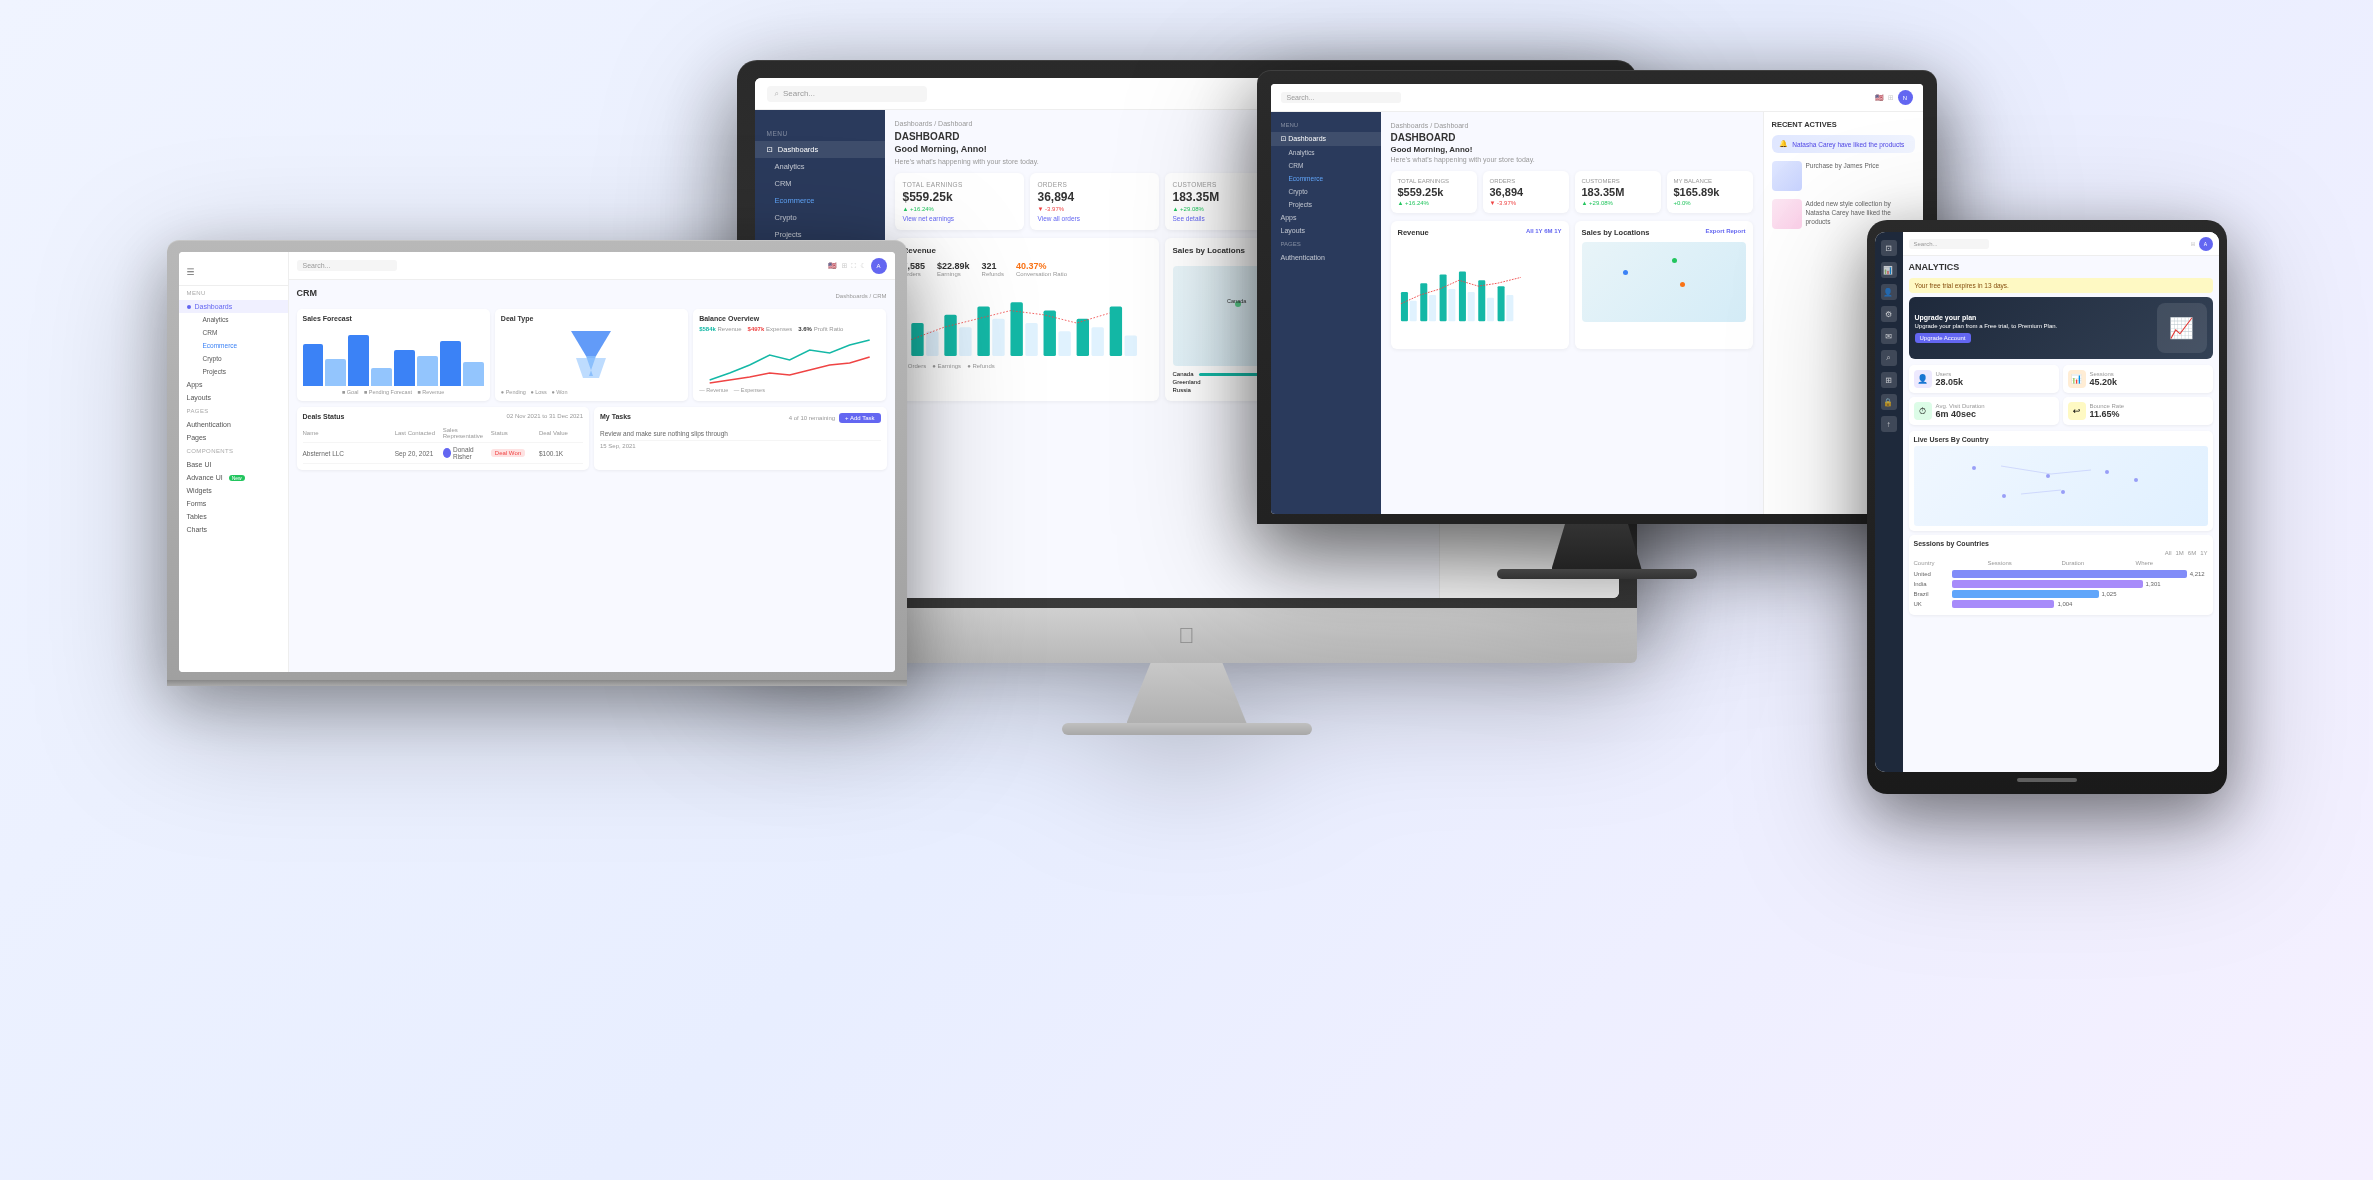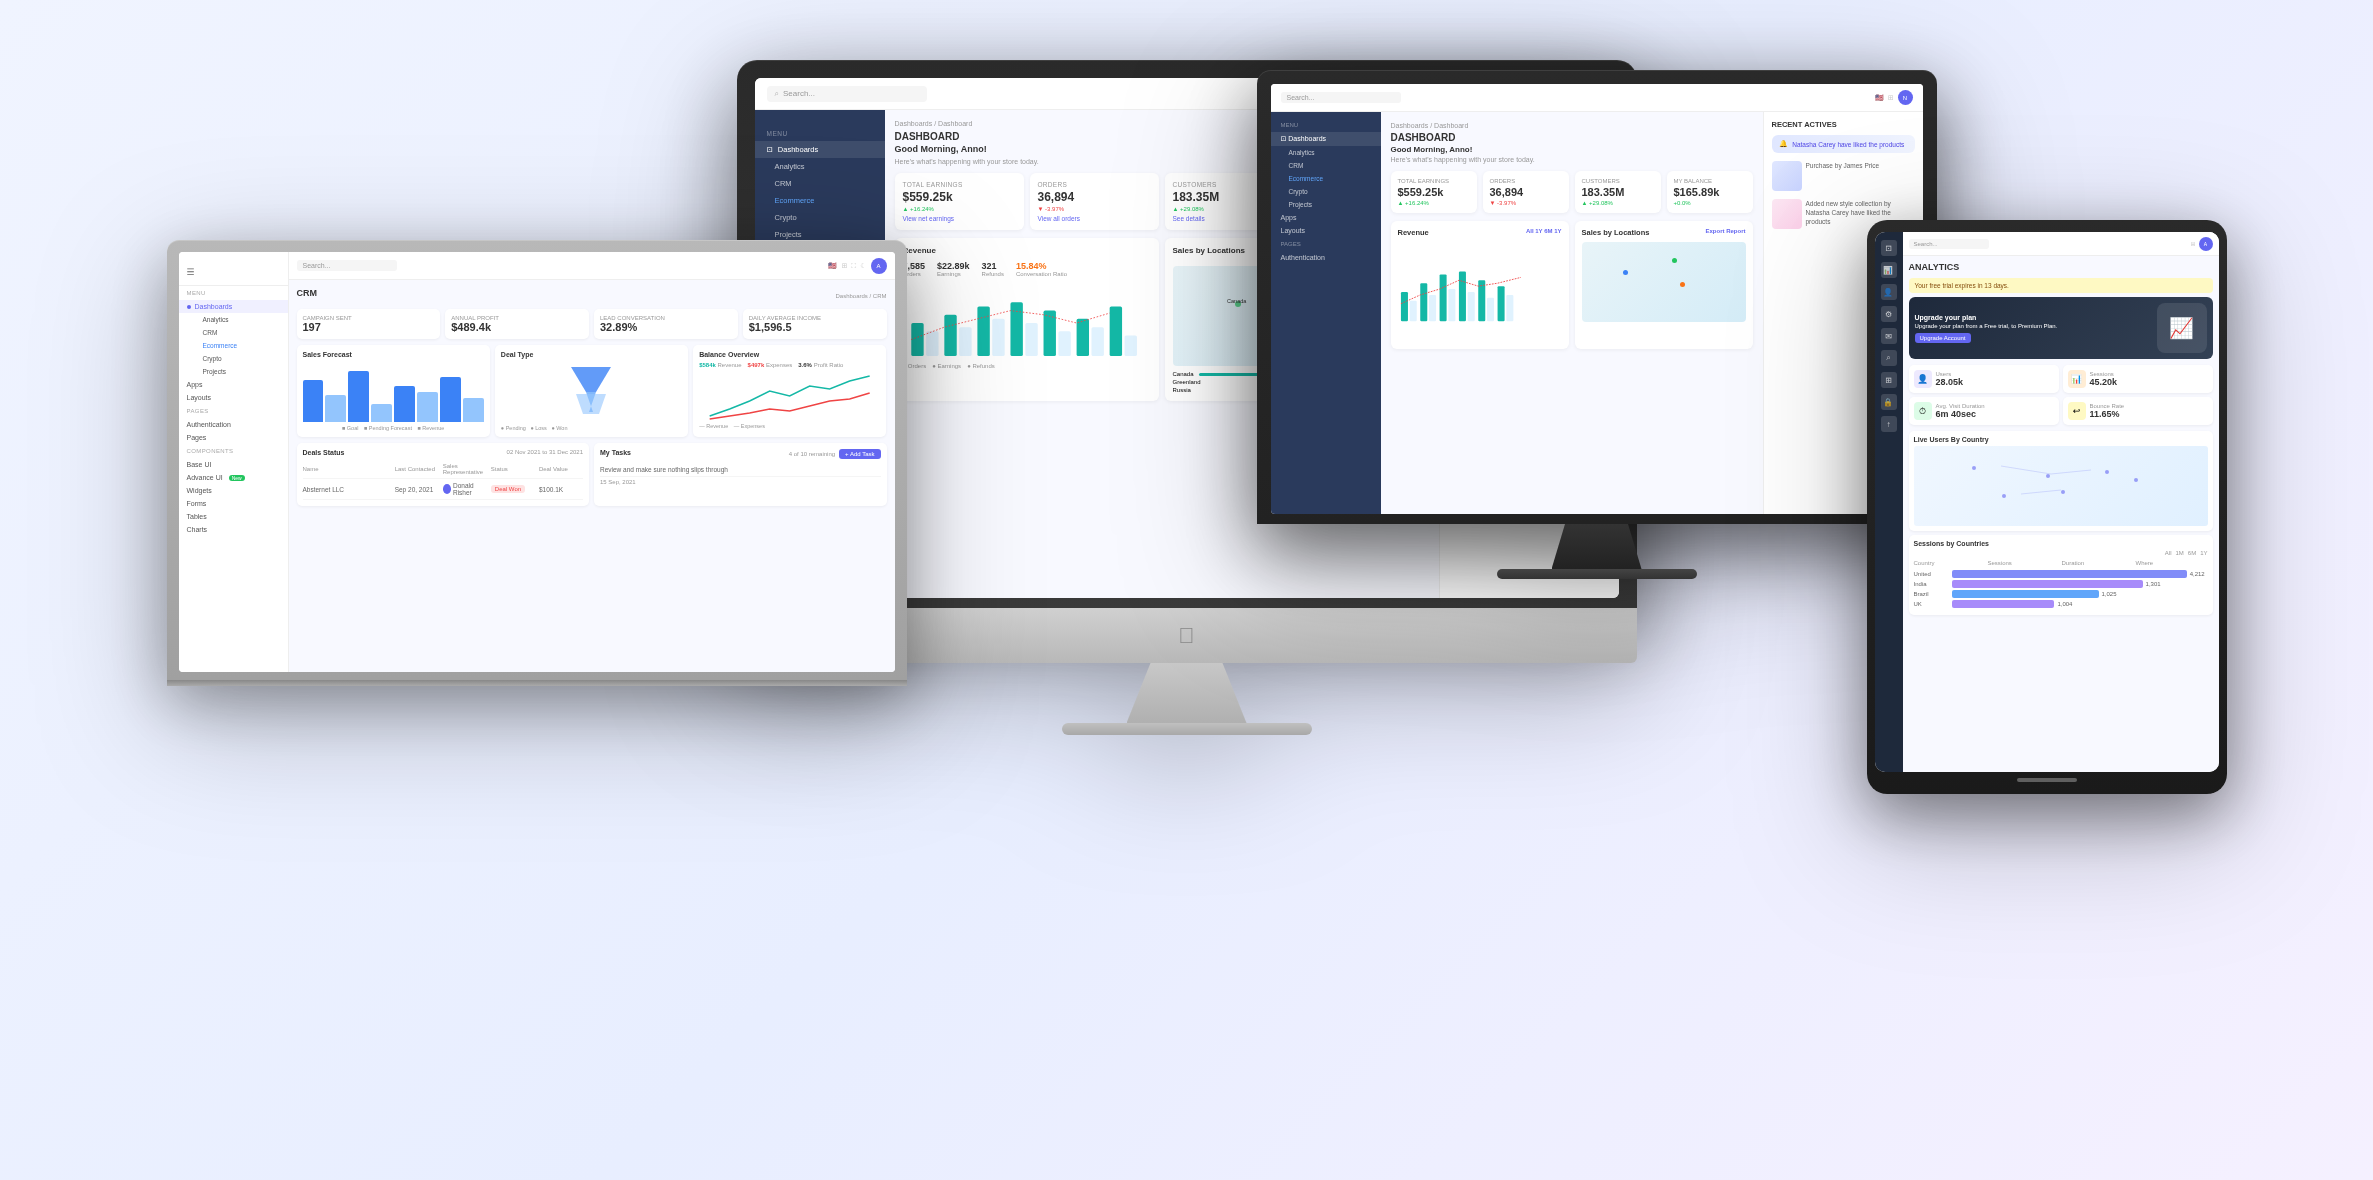--- a/index.html
+++ b/index.html
@@ -1069,21 +1069,21 @@
                     </div>
                     <div>
                       <div style="font-size:9px;font-weight:700;color:#333;">$22.89k</div>
                       <div style="font-size:6px;color:#999;">Earnings</div>
                     </div>
                     <div>
                       <div style="font-size:9px;font-weight:700;color:#333;">321</div>
                       <div style="font-size:6px;color:#999;">Refunds</div>
                     </div>
                     <div>
-                      <div style="font-size:9px;font-weight:700;color:#f97316;">15.84%</div>
+                      <div style="font-size:9px;font-weight:700;color:#f97316;">40.37%</div>
                       <div style="font-size:6px;color:#999;">Conversation Ratio</div>
                     </div>
                   </div>
 
                   <svg width="100%" height="80" viewBox="0 0 300 80">
                     <rect x="10" y="40" width="15" height="40" fill="#14b8a6" rx="2"></rect>
                     <rect x="28" y="50" width="15" height="30" fill="#e0f2fe" rx="2"></rect>
                     <rect x="50" y="30" width="15" height="50" fill="#14b8a6" rx="2"></rect>
                     <rect x="68" y="45" width="15" height="35" fill="#e0f2fe" rx="2"></rect>
                     <rect x="90" y="20" width="15" height="60" fill="#14b8a6" rx="2"></rect>
@@ -1225,38 +1225,20 @@
                 <div style="width:16px;height:16px;background:#6366f1;border-radius:50%;font-size:6px;color:#fff;display:flex;align-items:center;justify-content:center;">A</div>
               </div>
             </div>
 
             <div class="mb-content-area">
               <div style="display:flex;justify-content:space-between;align-items:center;margin-bottom:5px;">
                 <div class="mb-crm-title">CRM</div>
                 <div style="font-size:6px;color:#999;">Dashboards / CRM</div>
               </div>
 
-              <div class="mb-metrics-row">
-                <div class="mb-metric-card">
-                  <div class="mb-metric-label">CAMPAIGN SENT</div>
-                  <div class="mb-metric-value">197</div>
-                </div>
-                <div class="mb-metric-card">
-                  <div class="mb-metric-label">ANNUAL PROFIT</div>
-                  <div class="mb-metric-value">$489.4k</div>
-                </div>
-                <div class="mb-metric-card">
-                  <div class="mb-metric-label">LEAD CONVERSATION</div>
-                  <div class="mb-metric-value">32.89%</div>
-                </div>
-                <div class="mb-metric-card">
-                  <div class="mb-metric-label">DAILY AVERAGE INCOME</div>
-                  <div class="mb-metric-value">$1,596.5</div>
-                </div>
-              </div>
 
               <div class="mb-charts-grid">
 
                 <div class="mb-chart-card">
                   <div class="mb-chart-title">Sales Forecast</div>
                   <div class="mb-bar-chart">
                     <div class="mb-bar blue" style="height:70%;"></div>
                     <div class="mb-bar" style="height:45%;background:#93c5fd;"></div>
                     <div class="mb-bar blue" style="height:85%;"></div>
                     <div class="mb-bar" style="height:30%;background:#93c5fd;"></div>

